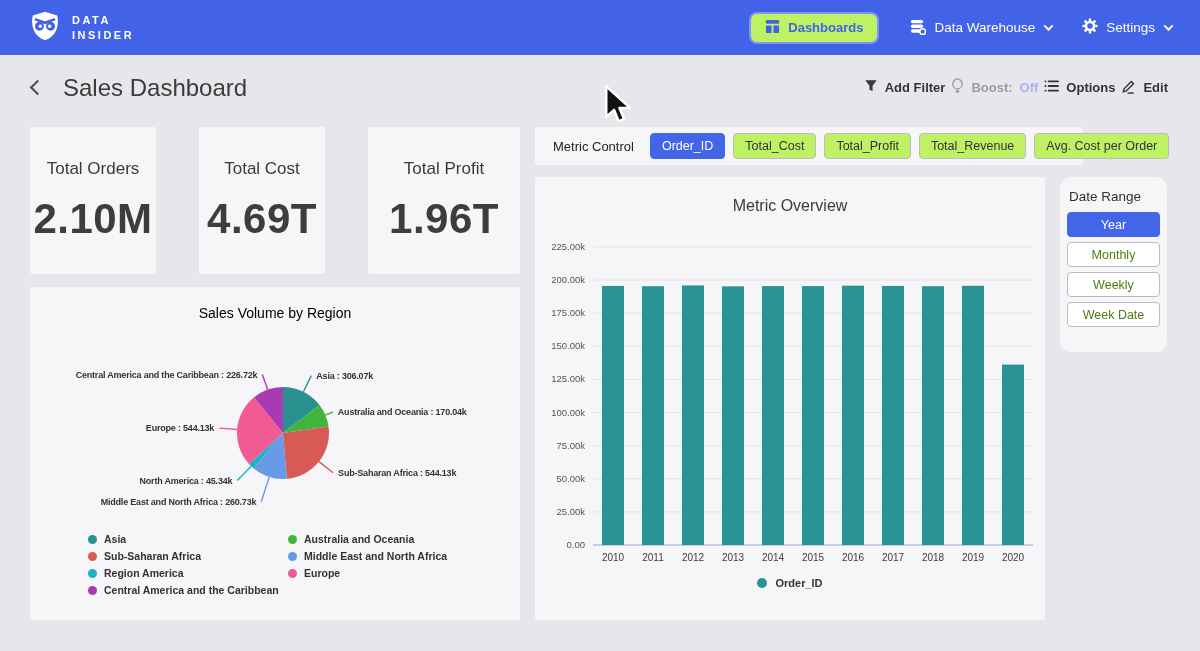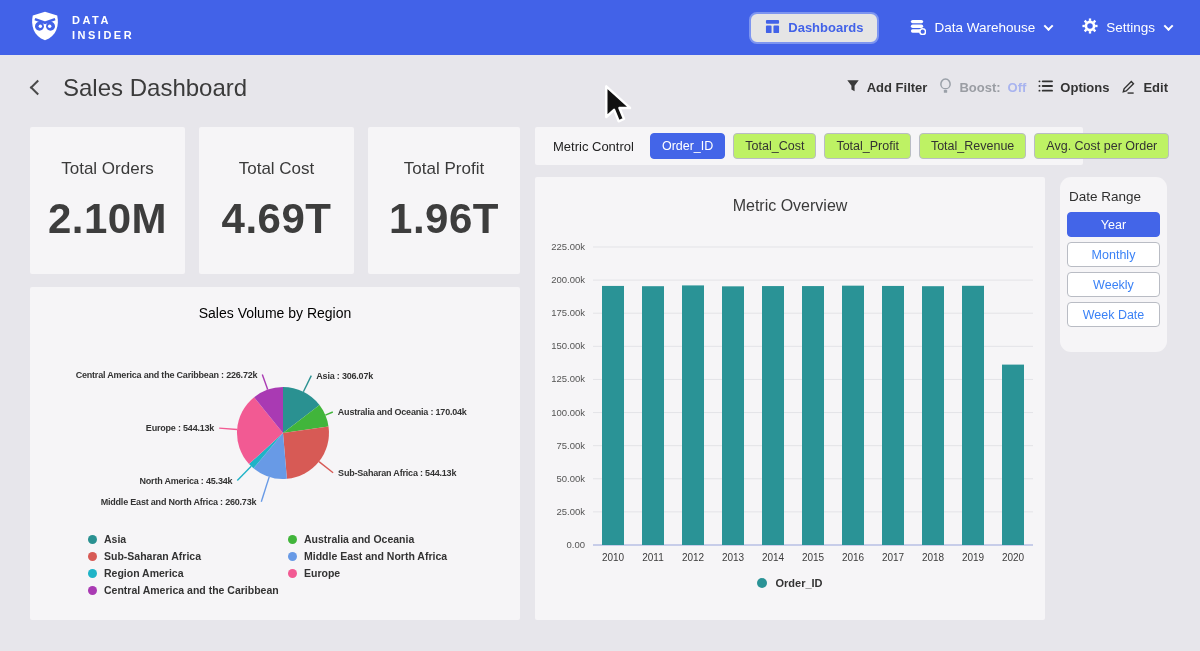--- a/index.html
+++ b/index.html
@@ -9,36 +9,36 @@
   *{margin:0;padding:0;box-sizing:border-box;}
   html,body{width:1200px;height:651px;}
   body{font-family:"Liberation Sans",sans-serif;background:var(--page-bg);position:relative;overflow:hidden;}
   .stage{position:absolute;inset:0;width:1200px;height:651px;}
 
   
   .navbar{position:absolute;left:0;top:0;width:1200px;height:55px;background:var(--navbar-bg);display:flex;align-items:center;justify-content:space-between;padding:0 28px;}
   .brand{display:flex;align-items:center;gap:10px;}
   .brand-name{color:#fff;font-size:11px;font-weight:bold;letter-spacing:2.5px;line-height:1.35;}
   .nav-right{display:flex;align-items:center;gap:30px;}
-  .pill{display:flex;align-items:center;gap:8px;background:#e5e5e5;border:2px solid #7d95f0;border-radius:8px;height:32px;padding:0 14px;color:var(--navbar-bg);font-size:13px;font-weight:bold;cursor:pointer;}
+  .pill{display:flex;align-items:center;gap:8px;background:#bef264;border:2px solid #7d95f0;border-radius:8px;height:32px;padding:0 14px;color:var(--navbar-bg);font-size:13px;font-weight:bold;cursor:pointer;}
   .nav-item{display:flex;align-items:center;gap:8px;color:#fff;font-size:13.5px;font-weight:500;cursor:pointer;}
   .chev{width:7px;height:7px;border-right:2px solid #fff;border-bottom:2px solid #fff;transform:rotate(45deg) translate(-1px,-1px);display:inline-block;margin-left:2px;}
 
   
   .page-header{position:absolute;left:0;top:55px;width:1200px;height:65px;display:flex;align-items:center;padding:0 32px;}
   .back{width:11px;height:11px;border-left:2.5px solid #4a4a4a;border-bottom:2.5px solid #4a4a4a;transform:rotate(45deg);cursor:pointer;margin-right:20px;}
   .page-title{font-size:24px;color:#3b3b3b;font-weight:500;}
-  .header-actions{margin-left:auto;display:flex;align-items:center;gap:12px;}
+  .header-actions{margin-left:auto;display:flex;align-items:center;gap:6px;}
   .h-action{display:flex;align-items:center;gap:7px;font-size:13px;font-weight:600;color:#333;cursor:pointer;}
   .h-action.dim{color:#9a9da3;cursor:default;}
   .boost-off{color:var(--boost-off);font-weight:600;}
 
   
   .card{position:absolute;background:var(--card-bg);border-radius:2px;}
-  .kpi{width:155px;height:147px;top:127px;display:flex;flex-direction:column;align-items:center;justify-content:center;gap:16px;}
+  .kpi{width:126px;height:147px;top:127px;display:flex;flex-direction:column;align-items:center;justify-content:center;gap:16px;}
   .kpi-label{font-size:17px;font-weight:500;color:#3a3a3a;}
   .kpi-value{font-size:42px;font-weight:bold;color:#3d3d3d;letter-spacing:.5px;}
 
   
   .metric-bar{left:535px;top:127px;width:548px;height:38px;display:flex;align-items:center;gap:8px;padding:0 18px;}
   .metric-label{font-size:13px;color:#222;margin-right:8px;white-space:nowrap;}
   .ctl-btn{height:26px;padding:0 11px;border-radius:4px;border:1px solid #b9bcc4;background:#bef264;color:#333;font-size:12.5px;font-family:"Liberation Sans",sans-serif;cursor:pointer;white-space:nowrap;}
   .ctl-btn.selected{background:var(--accent-blue);border-color:var(--accent-blue);color:#fff;}
 
   
@@ -46,21 +46,21 @@
   .chart-title{position:absolute;left:0;right:0;top:20px;text-align:center;font-size:16px;color:#3a3a3a;}
   .ytick{font-size:9.5px;fill:#555;}
   .xtick{font-size:10px;fill:#3c3c3c;}
   .bar-legend{position:absolute;left:0;right:0;top:400px;display:flex;align-items:center;justify-content:center;gap:8px;}
   .legend-dot{width:10px;height:10px;border-radius:50%;}
   .bar-legend-text{font-size:11px;font-weight:bold;color:#333;}
 
   
   .daterange-card{left:1060px;top:177px;width:107px;height:175px;padding:10px 7px;border-radius:11px;}
   .dr-label{font-size:13.5px;color:#2f2f2f;margin:2px 0 8px 2px;}
-  .dr-btn{display:block;width:93px;height:25px;margin:0 auto 5px auto;border-radius:4px;border:1px solid #b9bcc4;background:#fff;color:#3b82f6;font-size:12.5px;font-family:"Liberation Sans",sans-serif;cursor:pointer;}
+  .dr-btn{display:block;width:93px;height:25px;margin:0 auto 5px auto;border-radius:4px;border:1px solid #b9bcc4;background:#fff;color:#4d7c0f;font-size:12.5px;font-family:"Liberation Sans",sans-serif;cursor:pointer;}
   .dr-btn.selected{background:var(--accent-blue);border-color:var(--accent-blue);color:#fff;}
 
   
   .pie-card{left:30px;top:287px;width:490px;height:333px;}
   .pie-title{position:absolute;left:0;right:0;top:18px;text-align:center;font-size:14px;color:#000000;}
   .pie-svg{position:absolute;left:0;top:40px;overflow:visible;}
   .pie-label{font-size:9px;font-weight:bold;fill:#333;letter-spacing:-0.2px;}
   .pie-legend{position:absolute;left:58px;top:246px;display:flex;}
   .pl-col{display:flex;flex-direction:column;gap:5px;}
   .pl-col.c1{width:200px;}

